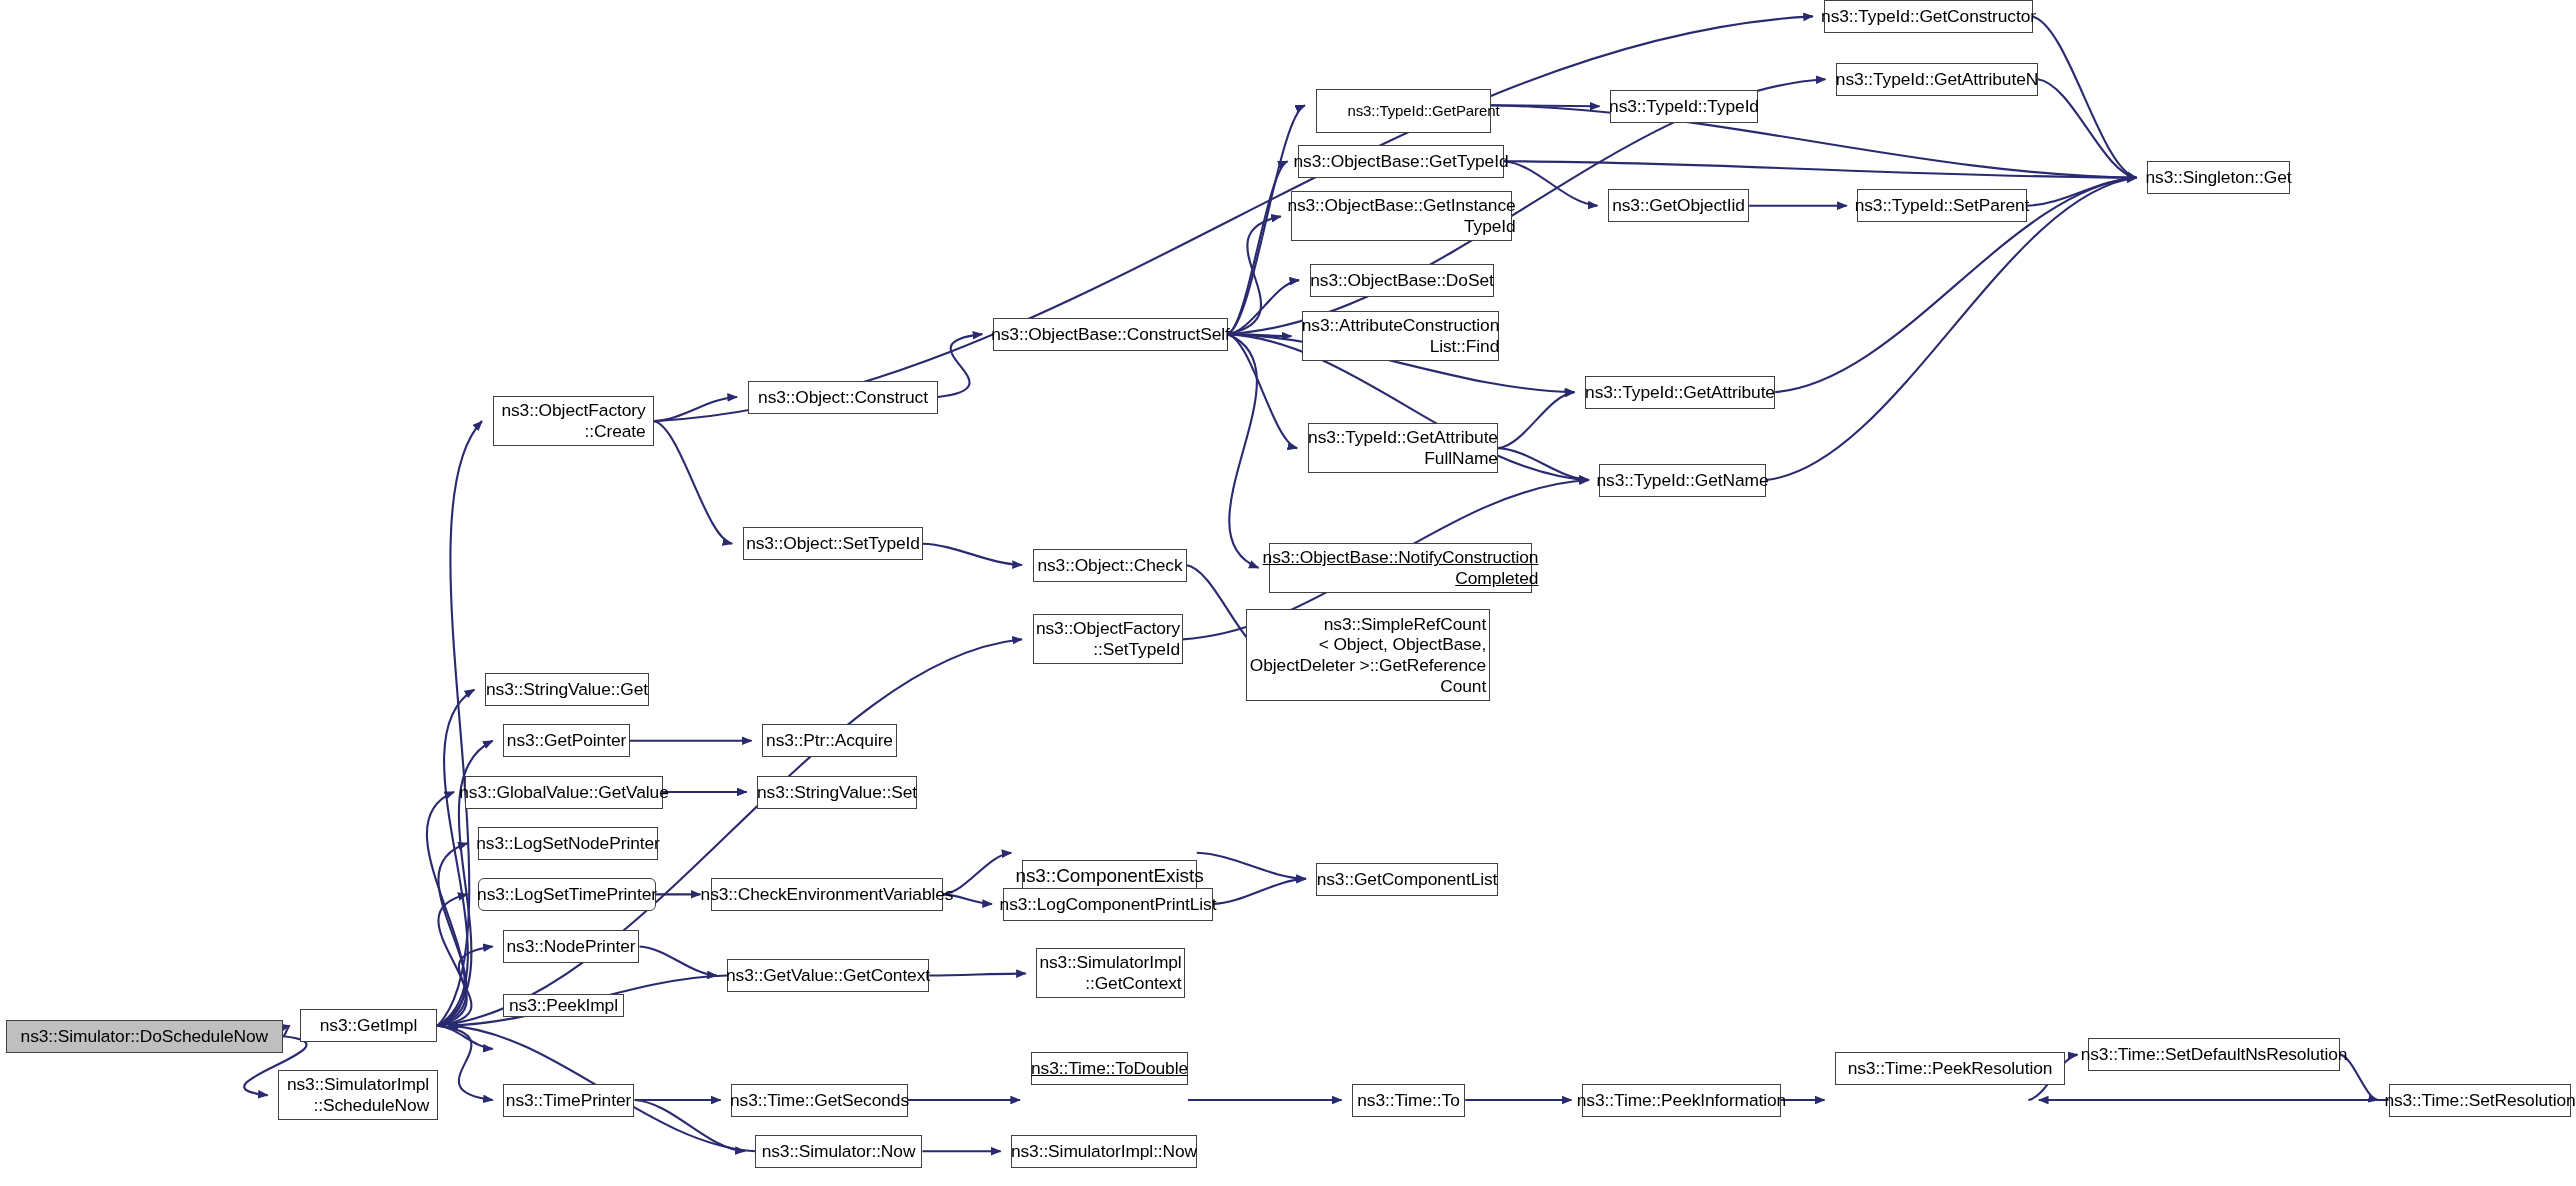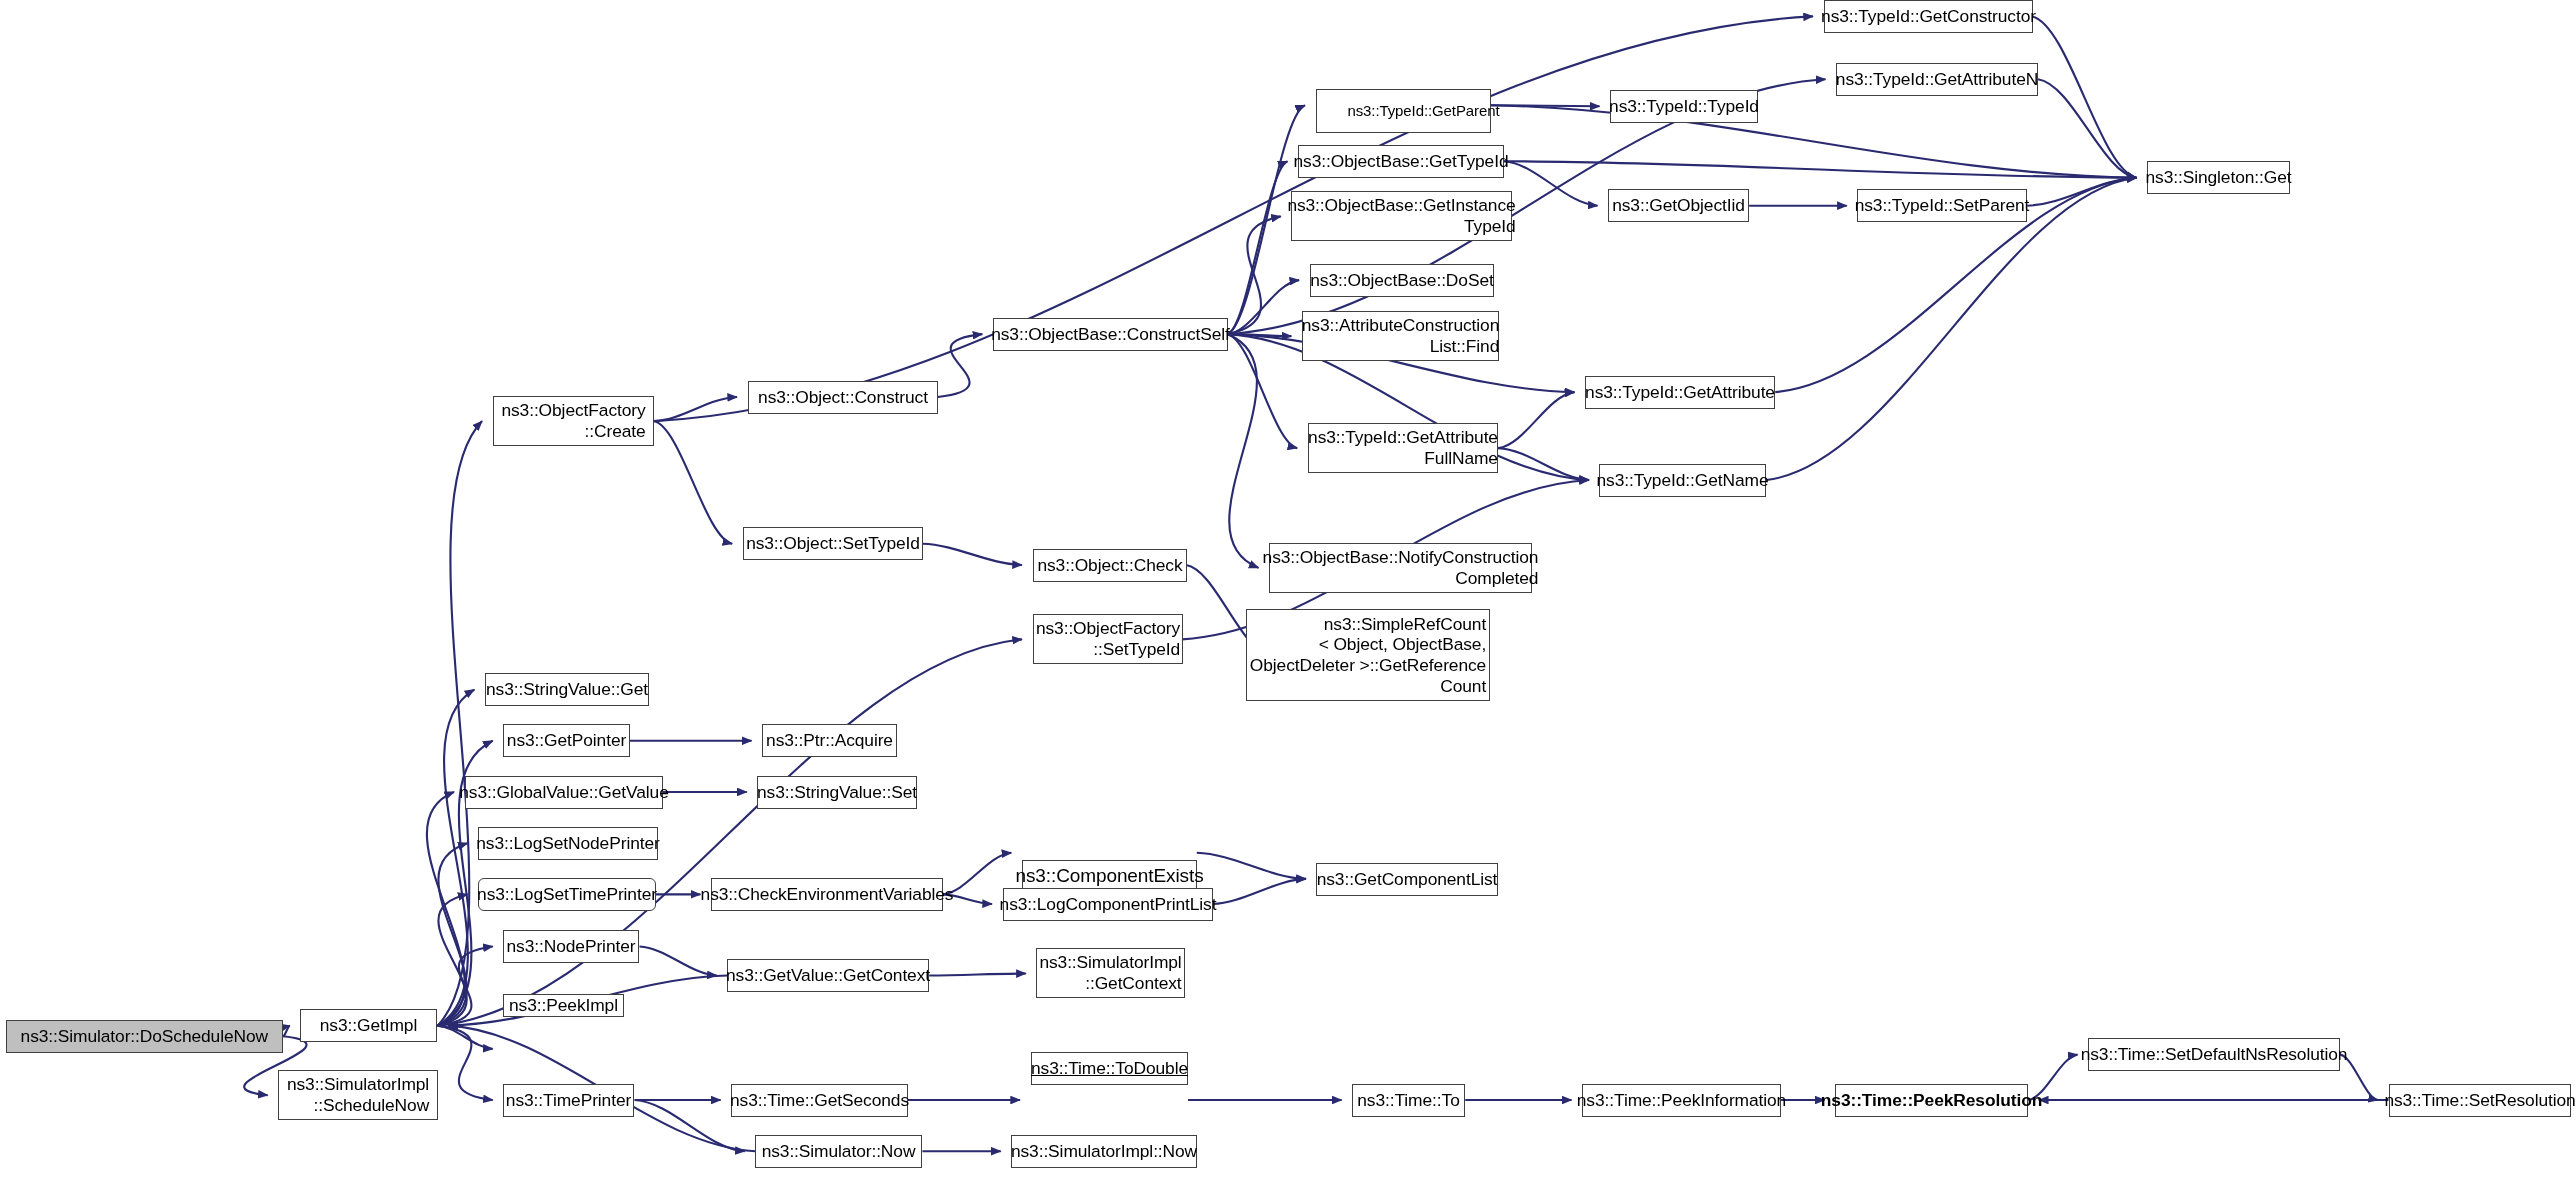--- a/index.html
+++ b/index.html
@@ -130,21 +130,21 @@
       <div class="node" style="left: 1298px; top: 145px; width: 206px; height: 33px; font-size: 17.4px;">ns3::ObjectBase::GetTypeId</div>
       <div class="node" style="left: 1291px; top: 191px; width: 221px; height: 50px; font-size: 17.4px;">ns3::ObjectBase::GetInstance
 TypeId</div>
       <div class="node" style="left: 1310px; top: 264px; width: 184px; height: 33px; font-size: 17.4px;">ns3::ObjectBase::DoSet</div>
       <div class="node" style="left: 1302px; top: 311px; width: 197px; height: 50px; font-size: 17.4px;">ns3::AttributeConstruction
 List::Find</div>
       <div class="node" style="left: 1585px; top: 376px; width: 190px; height: 33px; font-size: 17.4px;">ns3::TypeId::GetAttribute</div>
       <div class="node" style="left: 1308px; top: 423px; width: 190px; height: 50px; font-size: 17.4px;">ns3::TypeId::GetAttribute
 FullName</div>
       <div class="node" style="left: 1599px; top: 464px; width: 167px; height: 33px; font-size: 17.4px;">ns3::TypeId::GetName</div>
-      <div class="node" style="left: 1269px; top: 543px; width: 263px; height: 50px; font-size: 17.4px;">ns3::ObjectBase::NotifyConstruction
+      <div class="node" style="left: 1269px; top: 543px; width: 263px; height: 50px; font-size: 17.4px; text-decoration: underline;">ns3::ObjectBase::NotifyConstruction
 Completed</div>
       <div class="node" style="left: 1246px; top: 609px; width: 244px; height: 92px; font-size: 17.4px;">ns3::SimpleRefCount
 &lt; Object, ObjectBase,
 ObjectDeleter &gt;::GetReference
 Count</div>
       <div class="node" style="left: 1824px; top: 0px; width: 209px; height: 33px; font-size: 17.4px;">ns3::TypeId::GetConstructor</div>
       <div class="node" style="left: 1836px; top: 63px; width: 202px; height: 33px; font-size: 17.4px;">ns3::TypeId::GetAttributeN</div>
       <div class="node" style="left: 1610px; top: 90px; width: 148px; height: 33px; font-size: 17.4px;">ns3::TypeId::TypeId</div>
       <div class="node" style="left: 1608px; top: 189px; width: 141px; height: 33px; font-size: 17.4px;">ns3::GetObjectIid</div>
       <div class="node" style="left: 1857px; top: 189px; width: 170px; height: 33px; font-size: 17.4px;">ns3::TypeId::SetParent</div>
@@ -167,20 +167,20 @@
       <div class="node" style="left: 503px; top: 930px; width: 136px; height: 33px; font-size: 17.4px;">ns3::NodePrinter</div>
       <div class="node" style="left: 727px; top: 959px; width: 202px; height: 33px; font-size: 17.4px;">ns3::GetValue::GetContext</div>
       <div class="node" style="left: 1036px; top: 948px; width: 149px; height: 50px; font-size: 17.4px;">ns3::SimulatorImpl
 ::GetContext</div>
       <div class="node" style="left: 503px; top: 994px; width: 121px; height: 23px; font-size: 17.4px;">ns3::PeekImpl</div>
       <div class="node" style="left: 503px; top: 1084px; width: 131px; height: 33px; font-size: 17.4px;">ns3::TimePrinter</div>
       <div class="node" style="left: 731px; top: 1084px; width: 177px; height: 33px; font-size: 17.4px;">ns3::Time::GetSeconds</div>
       <div class="node" style="left: 1031px; top: 1052px; width: 157px; height: 33px; font-size: 17.4px; text-decoration: underline;">ns3::Time::ToDouble</div>
       <div class="node" style="left: 1352px; top: 1084px; width: 113px; height: 33px; font-size: 17.4px;">ns3::Time::To</div>
       <div class="node" style="left: 1582px; top: 1084px; width: 199px; height: 33px; font-size: 17.4px;">ns3::Time::PeekInformation</div>
-      <div class="node" style="left: 1835px; top: 1084px; width: 193px; height: 33px; font-size: 17.4px; font-weight: bold;">ns3::Time::PeekResolution</div>
+      <div class="node" style="left: 1835px; top: 1052px; width: 230px; height: 33px; font-size: 17.4px;">ns3::Time::PeekResolution</div>
       <div class="node" style="left: 2088px; top: 1038px; width: 252px; height: 33px; font-size: 17.4px;">ns3::Time::SetDefaultNsResolution</div>
       <div class="node" style="left: 2389px; top: 1084px; width: 182px; height: 33px; font-size: 17.4px;">ns3::Time::SetResolution</div>
       <div class="node" style="left: 755px; top: 1135px; width: 167px; height: 33px; font-size: 17.4px;">ns3::Simulator::Now</div>
       <div class="node" style="left: 1011px; top: 1135px; width: 186px; height: 33px; font-size: 17.4px;">ns3::SimulatorImpl::Now</div>
     </div>
 </div>
 
 
 </body></html>

